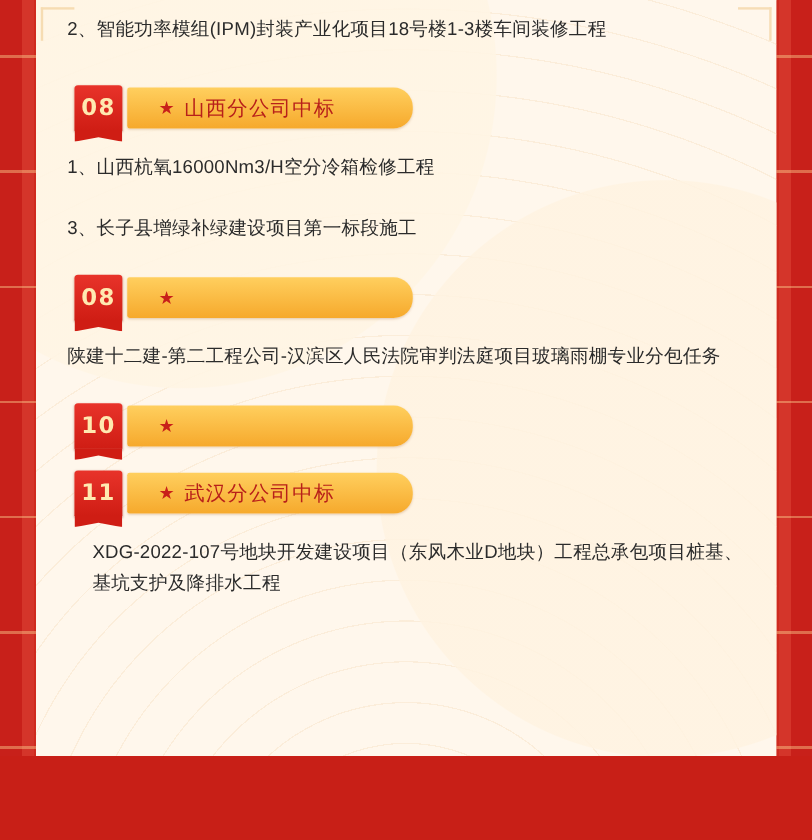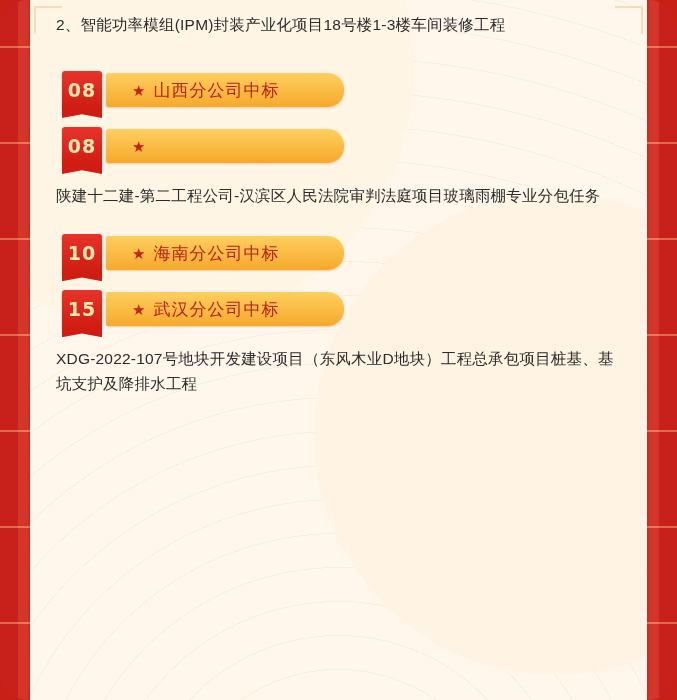--- a/index.html
+++ b/index.html
@@ -9,28 +9,27 @@
   body {
     width: 677px;
     height: 700px;
     background: #c81f17;
     font-family: "Liberation Sans", sans-serif;
     overflow: hidden;
   }
   .page {
     position: relative;
     width: 677px;
-    height: 700px;
+    height: 630px;
     overflow: hidden;
     background:
       radial-gradient(circle at 12% 18%, rgba(255,255,255,0.10) 0 2px, transparent 3px),
       linear-gradient(90deg, #c8201a 0px, #c8201a 18px, #d4352a 18px, #d4352a 28px, transparent 28px),
       linear-gradient(270deg, #c8201a 0px, #c8201a 18px, #d4352a 18px, #d4352a 28px, transparent 28px),
       #cf2a1e;
-    border-radius: 28px;
   }
   
   .side-orn {
     position: absolute;
     width: 30px;
     top: 0;
     bottom: 0;
     background:
       repeating-linear-gradient(180deg,
         rgba(255,216,140,0.00) 0px,
@@ -68,21 +67,21 @@
     color: #2b2b2b;
     font-size: 15.5px;
     line-height: 1.62;
     letter-spacing: .2px;
     margin: 0;
     padding: 0 8px;
   }
   .item {
     margin: 0 0 26px 0;
   }
-  .item.tight { margin-bottom: 18px; }
+  .item.tight { margin-bottom: 18px; margin-left: 21px; }
 
   .top-line {
     padding-top: 12px;
     margin-bottom: 34px;
   }
 
   
   .sec-head {
     position: relative;
     height: 38px;
@@ -172,45 +171,46 @@
       <p class="para top-line">2、智能功率模组(IPM)封装产业化项目18号楼1-3楼车间装修工程</p>
 
       <div class="section">
         <div class="sec-head">
           <div class="num-badge">08</div>
           <div class="banner">
             <span class="star">★</span>
             <span class="banner-text">山西分公司中标</span>
           </div>
         </div>
+        <p class="para item">1、山西杭氧16000Nm3/H空分冷箱检修工程</p>
+        <p class="para item">3、长子县增绿补绿建设项目第一标段施工</p>
       </div>
 
       <div class="section">
         <div class="sec-head">
           <div class="num-badge">08</div>
           <div class="banner">
             <span class="star">★</span>
           </div>
         </div>
         <p class="para item">陕建十二建-第二工程公司-汉滨区人民法院审判法庭项目玻璃雨棚专业分包任务</p>
       </div>
 
       <div class="section">
         <div class="sec-head">
           <div class="num-badge">10</div>
           <div class="banner">
             <span class="star">★</span>
-            <span class="banner-text">海南分公司中标</span>
-          </div>
-        </div>
-      </div>
-
-      <div class="section">
-        <div class="sec-head">
-          <div class="num-badge">15</div>
+          </div>
+        </div>
+      </div>
+
+      <div class="section">
+        <div class="sec-head">
+          <div class="num-badge">11</div>
           <div class="banner">
             <span class="star">★</span>
             <span class="banner-text">武汉分公司中标</span>
           </div>
         </div>
         <p class="para item tight">XDG-2022-107号地块开发建设项目（东风木业D地块）工程总承包项目桩基、基坑支护及降排水工程</p>
       </div>
 
     </div>
   </div>

